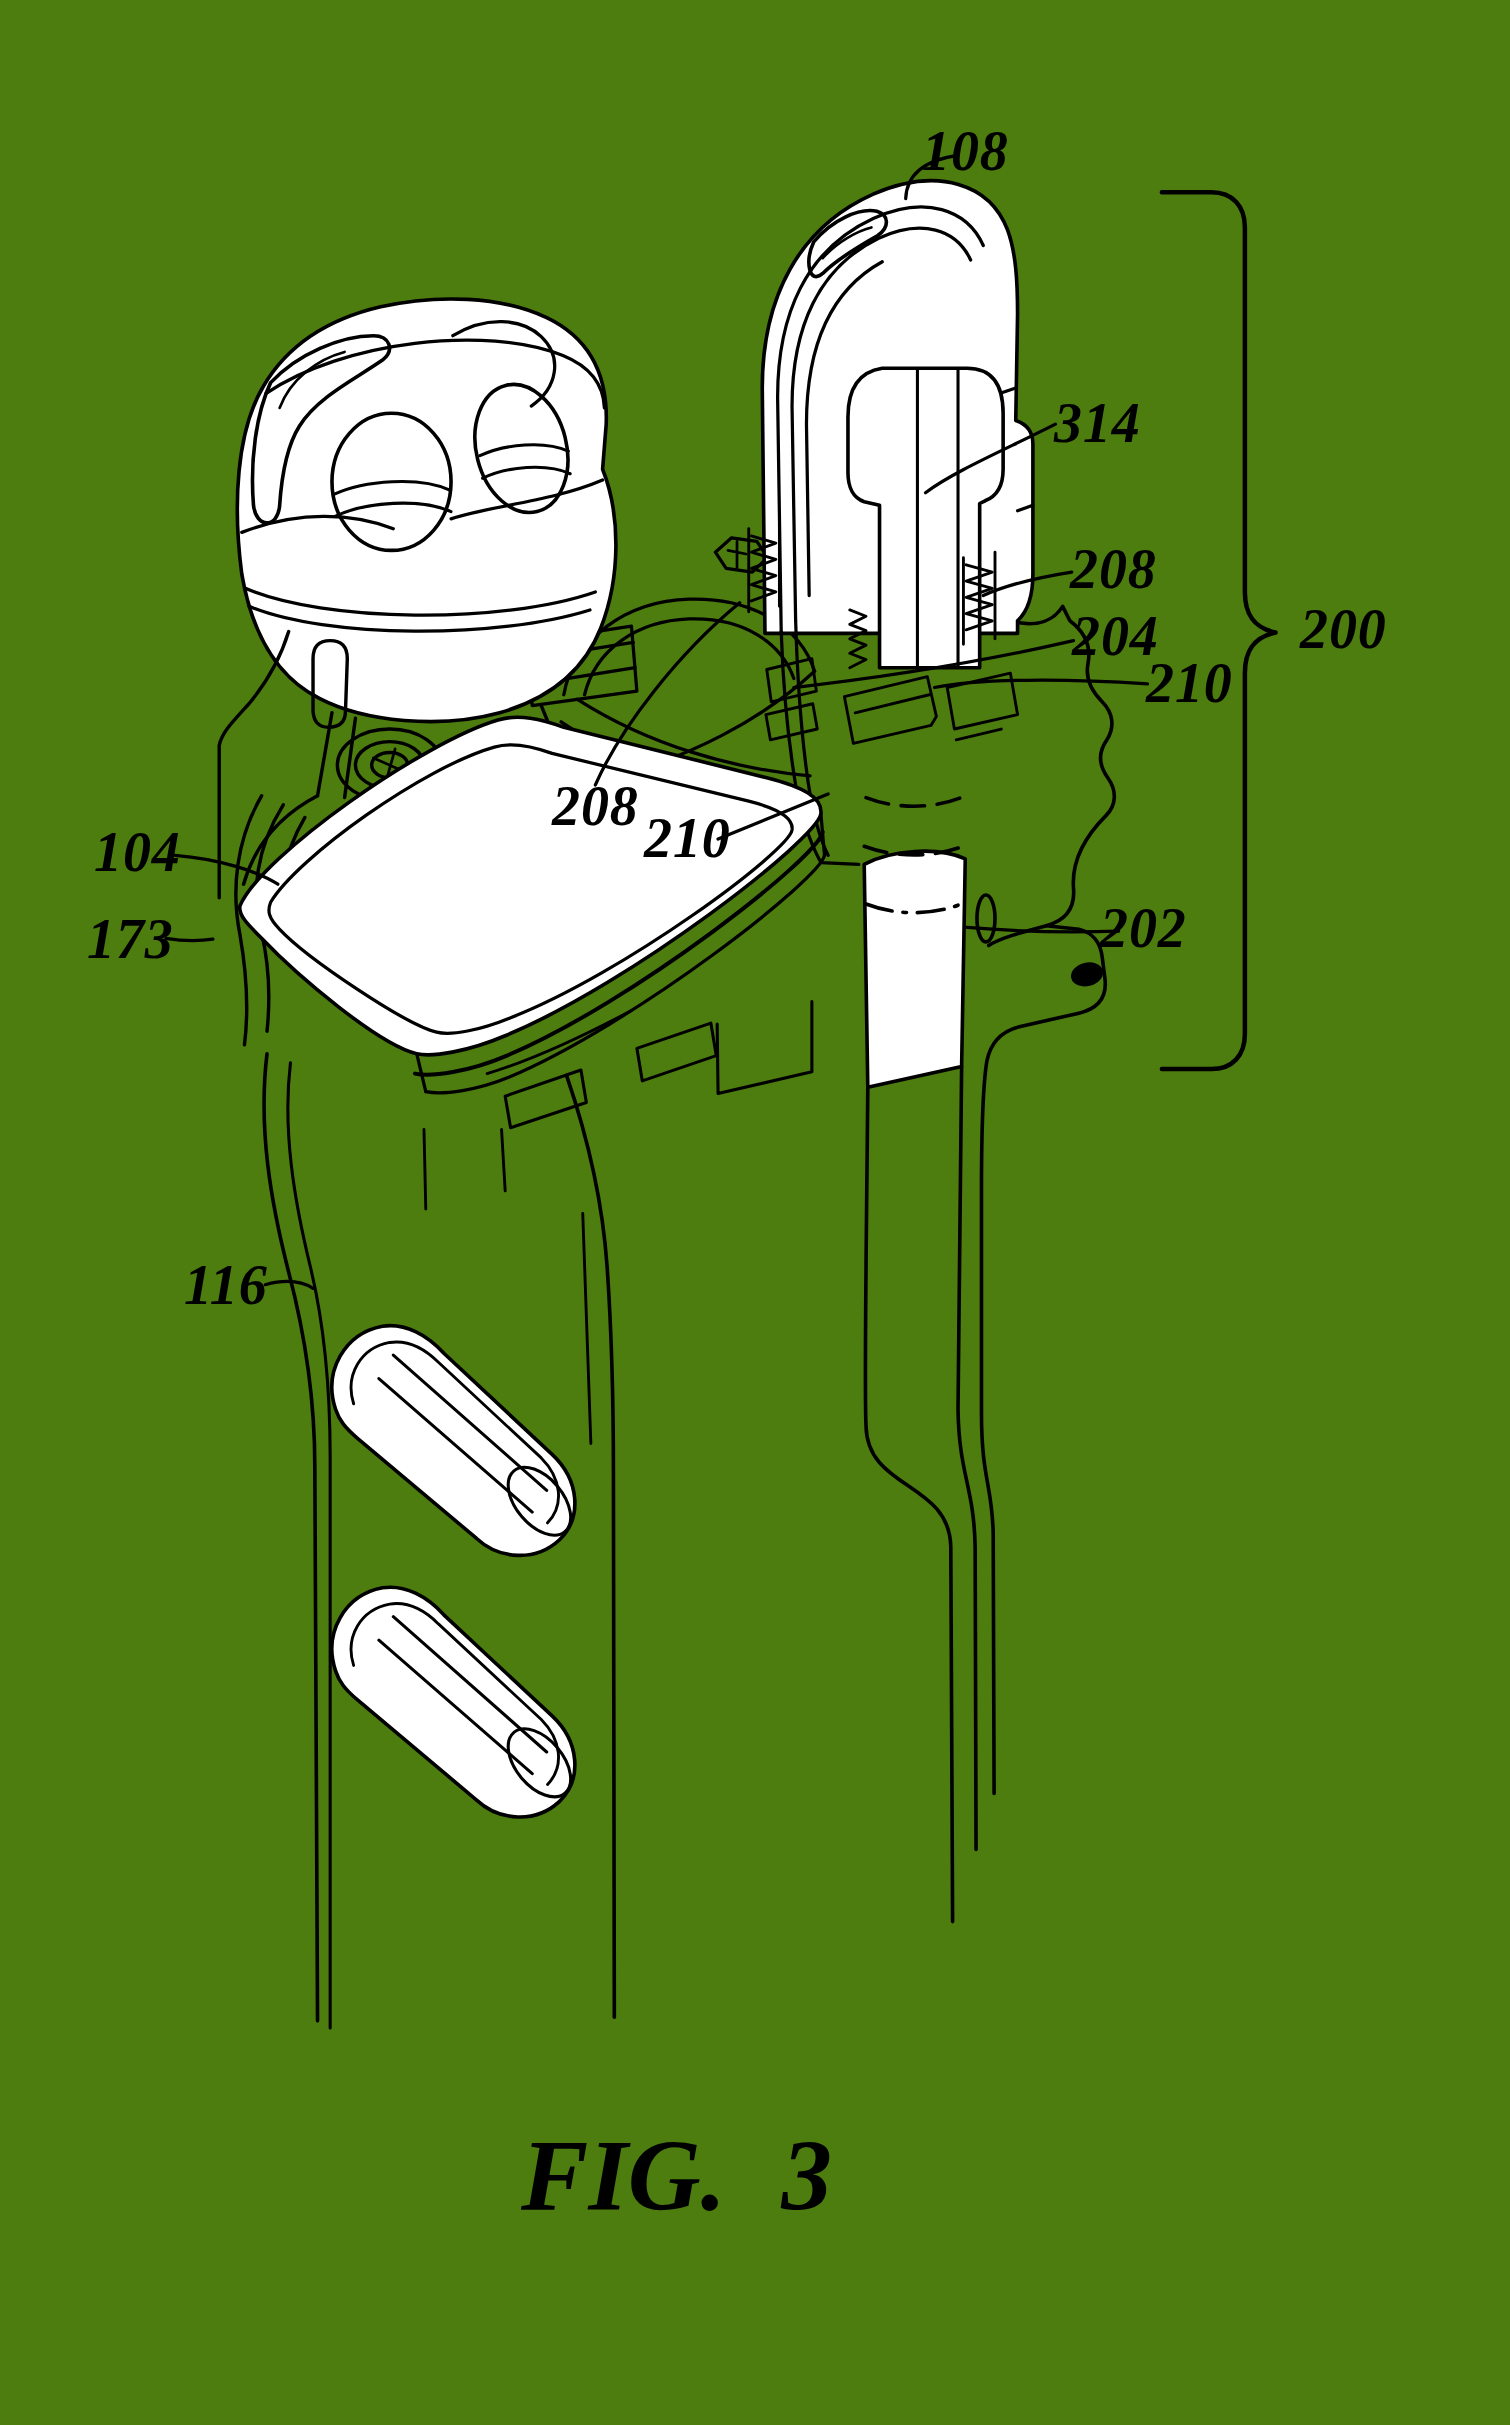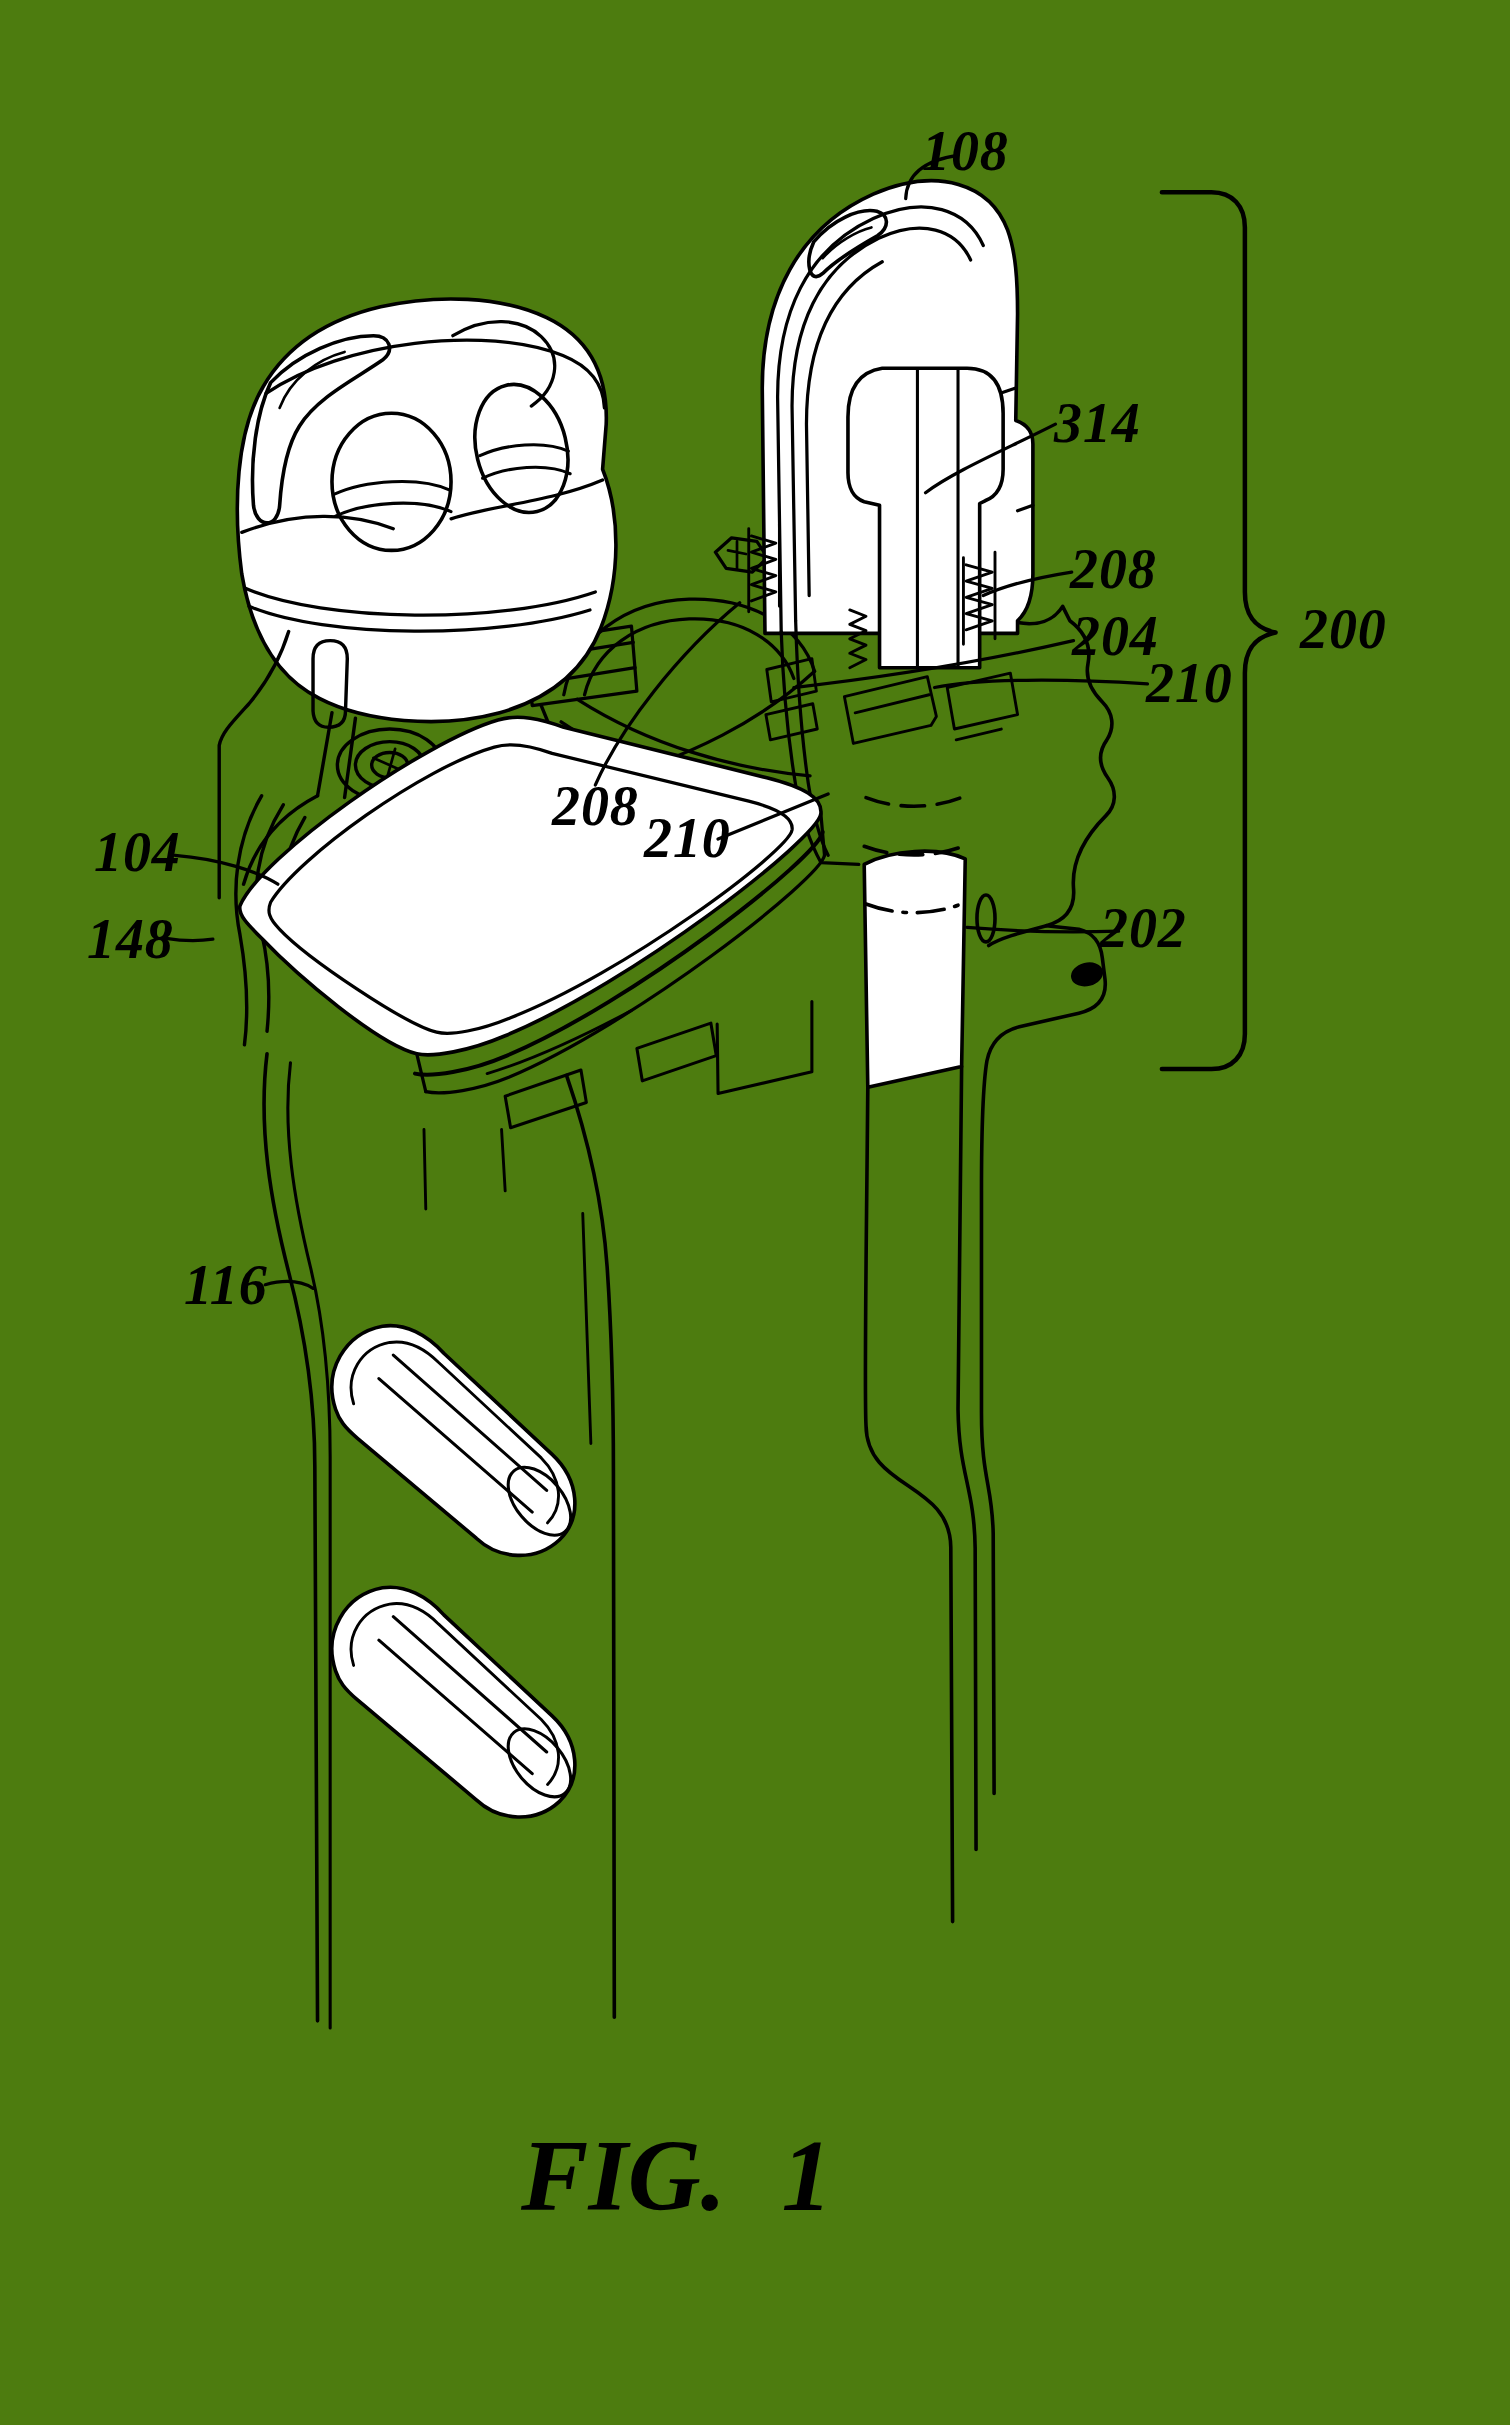--- a/index.html
+++ b/index.html
@@ -177,19 +177,19 @@
 
   <div class="ref" style="left:922px;top:123px;">108</div>
   <div class="ref" style="left:1054px;top:395px;">314</div>
   <div class="ref" style="left:1070px;top:541px;">208</div>
   <div class="ref" style="left:1072px;top:608px;">204</div>
   <div class="ref" style="left:1146px;top:655px;">210</div>
   <div class="ref" style="left:1288px;top:601px;margin-left:12px;">200</div>
   <div class="ref" style="left:552px;top:778px;">208</div>
   <div class="ref" style="left:644px;top:810px;">210</div>
   <div class="ref" style="left:94px;top:824px;">104</div>
-  <div class="ref" style="left:87px;top:911px;">148</div>
+  <div class="ref" style="left:87px;top:911px;">173</div>
   <div class="ref" style="left:1100px;top:900px;">202</div>
   <div class="ref" style="left:184px;top:1257px;">116</div>
 
-  <div class="caption">FIG. 1</div>
+  <div class="caption">FIG. 3</div>
 </div>
 
 
 </body></html>

